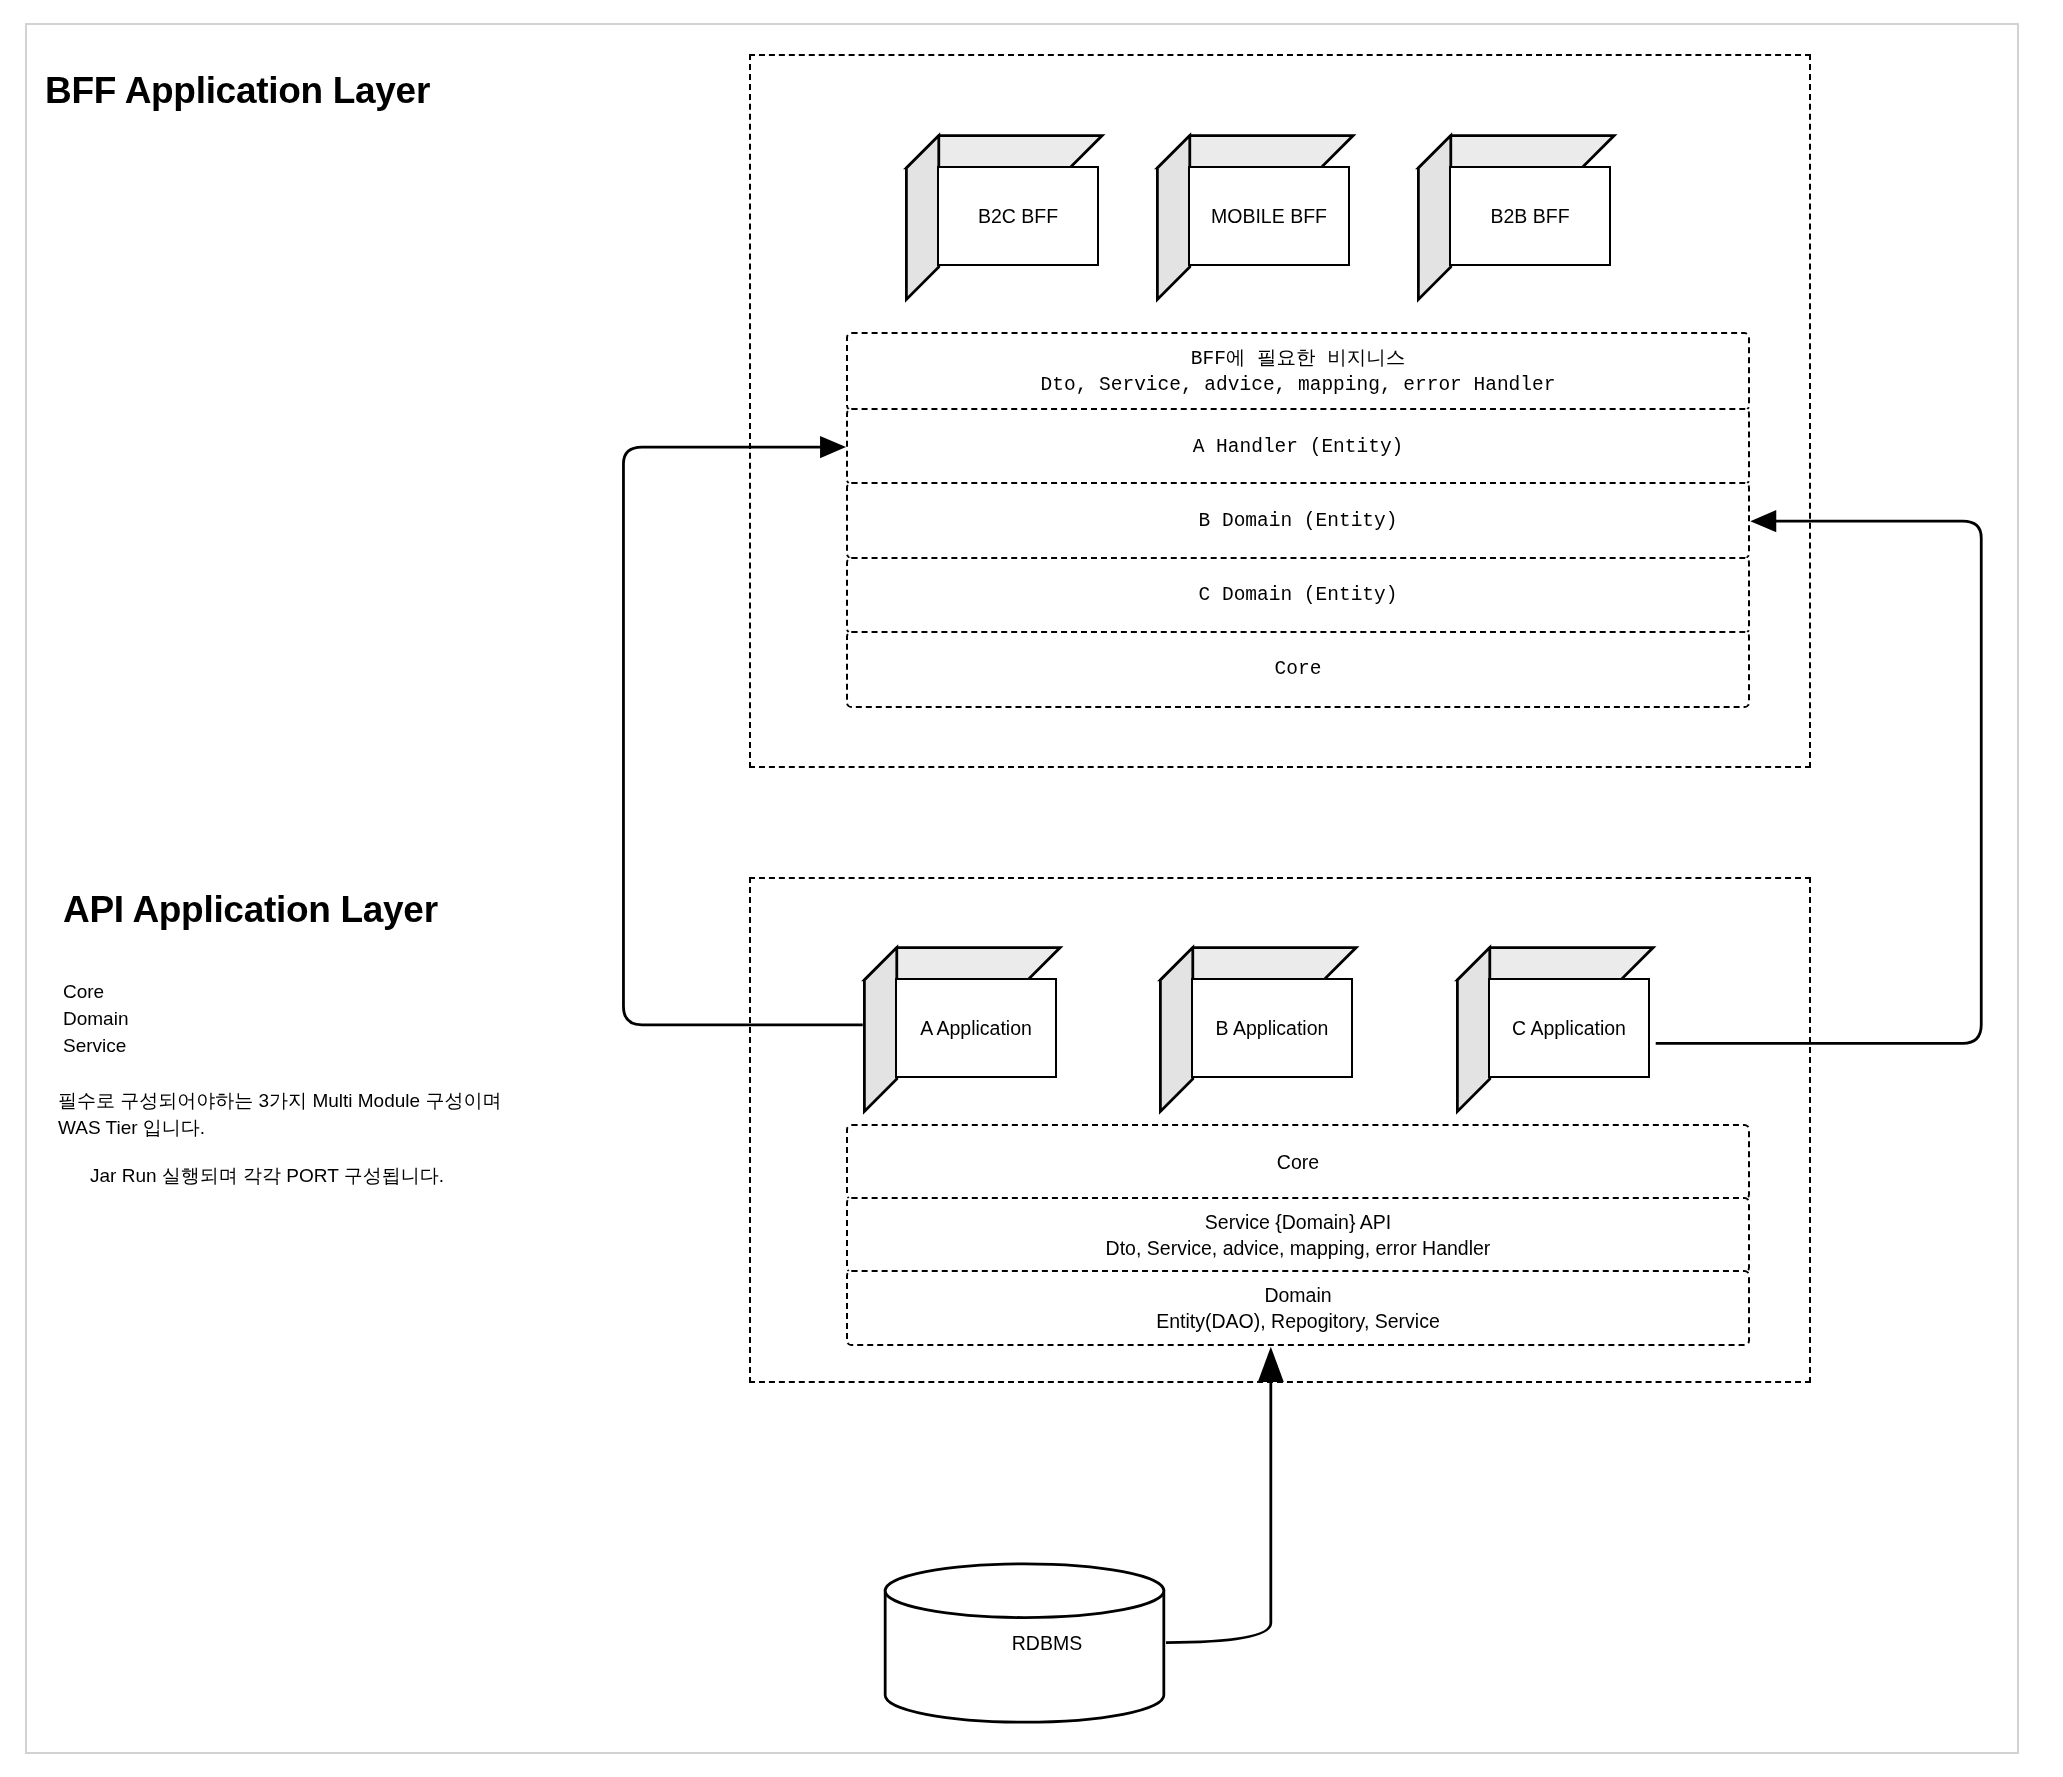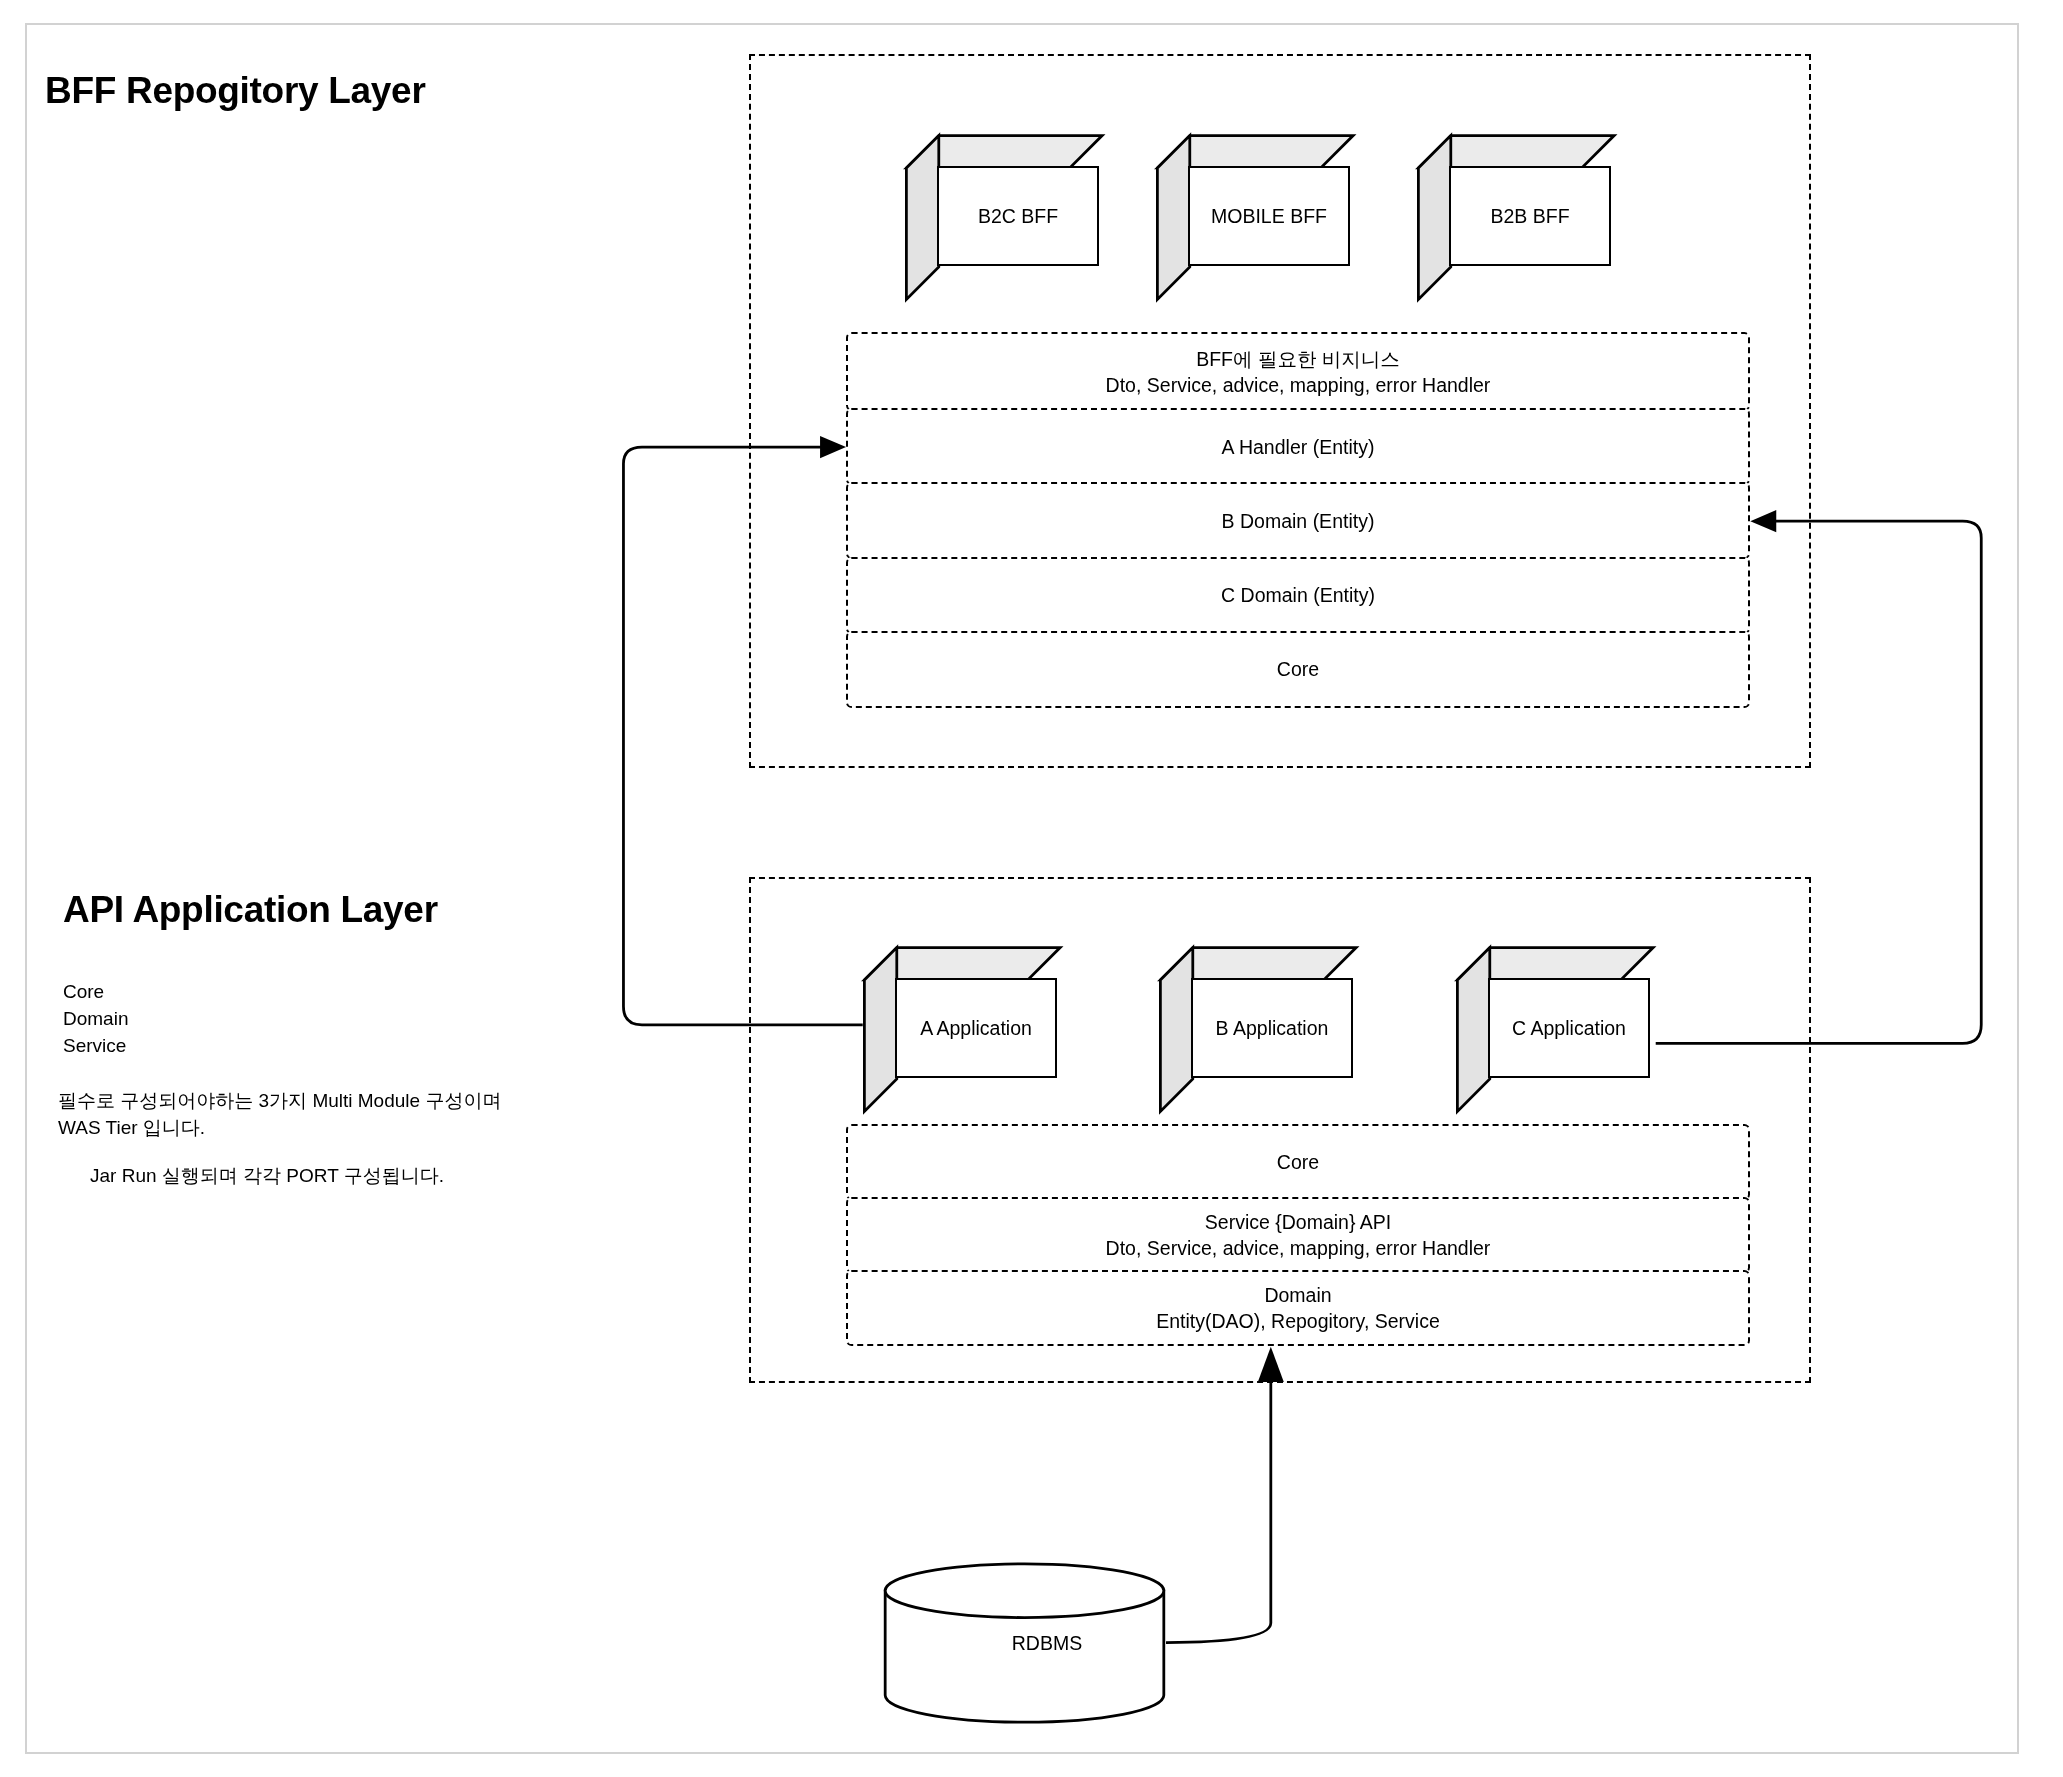--- a/index.html
+++ b/index.html
@@ -112,21 +112,21 @@
     justify-content: center;
     text-align: center;
     font-size: 19.5px;
     line-height: 26px;
     color: #000000;
     margin-top: -2.8px;
   }
   .stack-row:first-child { margin-top: 0; }
   .stack-row .ln { display: block; }
 
-  #bff-stack { left: 846px; top: 332px; width: 904px; }
+  #bff-stack { left: 846px; top: 332px; width: 904px; font-family: Liberation Mono, monospace; }
   #bff-stack .stack-row { height: 77px; }
   #bff-stack .stack-row.tall { height: 79px; }
 
   #api-stack { left: 846px; top: 1124px; width: 904px; }
   #api-stack .stack-row { height: 76px; }
 
   
   #rdbms {
     position: absolute;
     left: 883px;
@@ -158,21 +158,21 @@
   #connectors path, #connectors line { fill: none; stroke: #000000; stroke-width: 3; }
   #connectors polygon { fill: #000000; stroke: none; }
 </style>
 </head>
 <body>
 
 <div id="page">
 
   <div class="page-frame"></div>
 
-  <div class="section-title" id="bff-title">BFF Repogitory Layer</div>
+  <div class="section-title" id="bff-title">BFF Application Layer</div>
 
 
 
   <div class="section-title" id="api-title">API Application Layer</div>
 
   <div class="desc-list" id="api-list" style="white-space: pre-line;">Core
 Domain
 Service</div>
 
   <div class="desc-block" id="api-desc-1">필수로 구성되어야하는 3가지 Multi Module 구성이며

